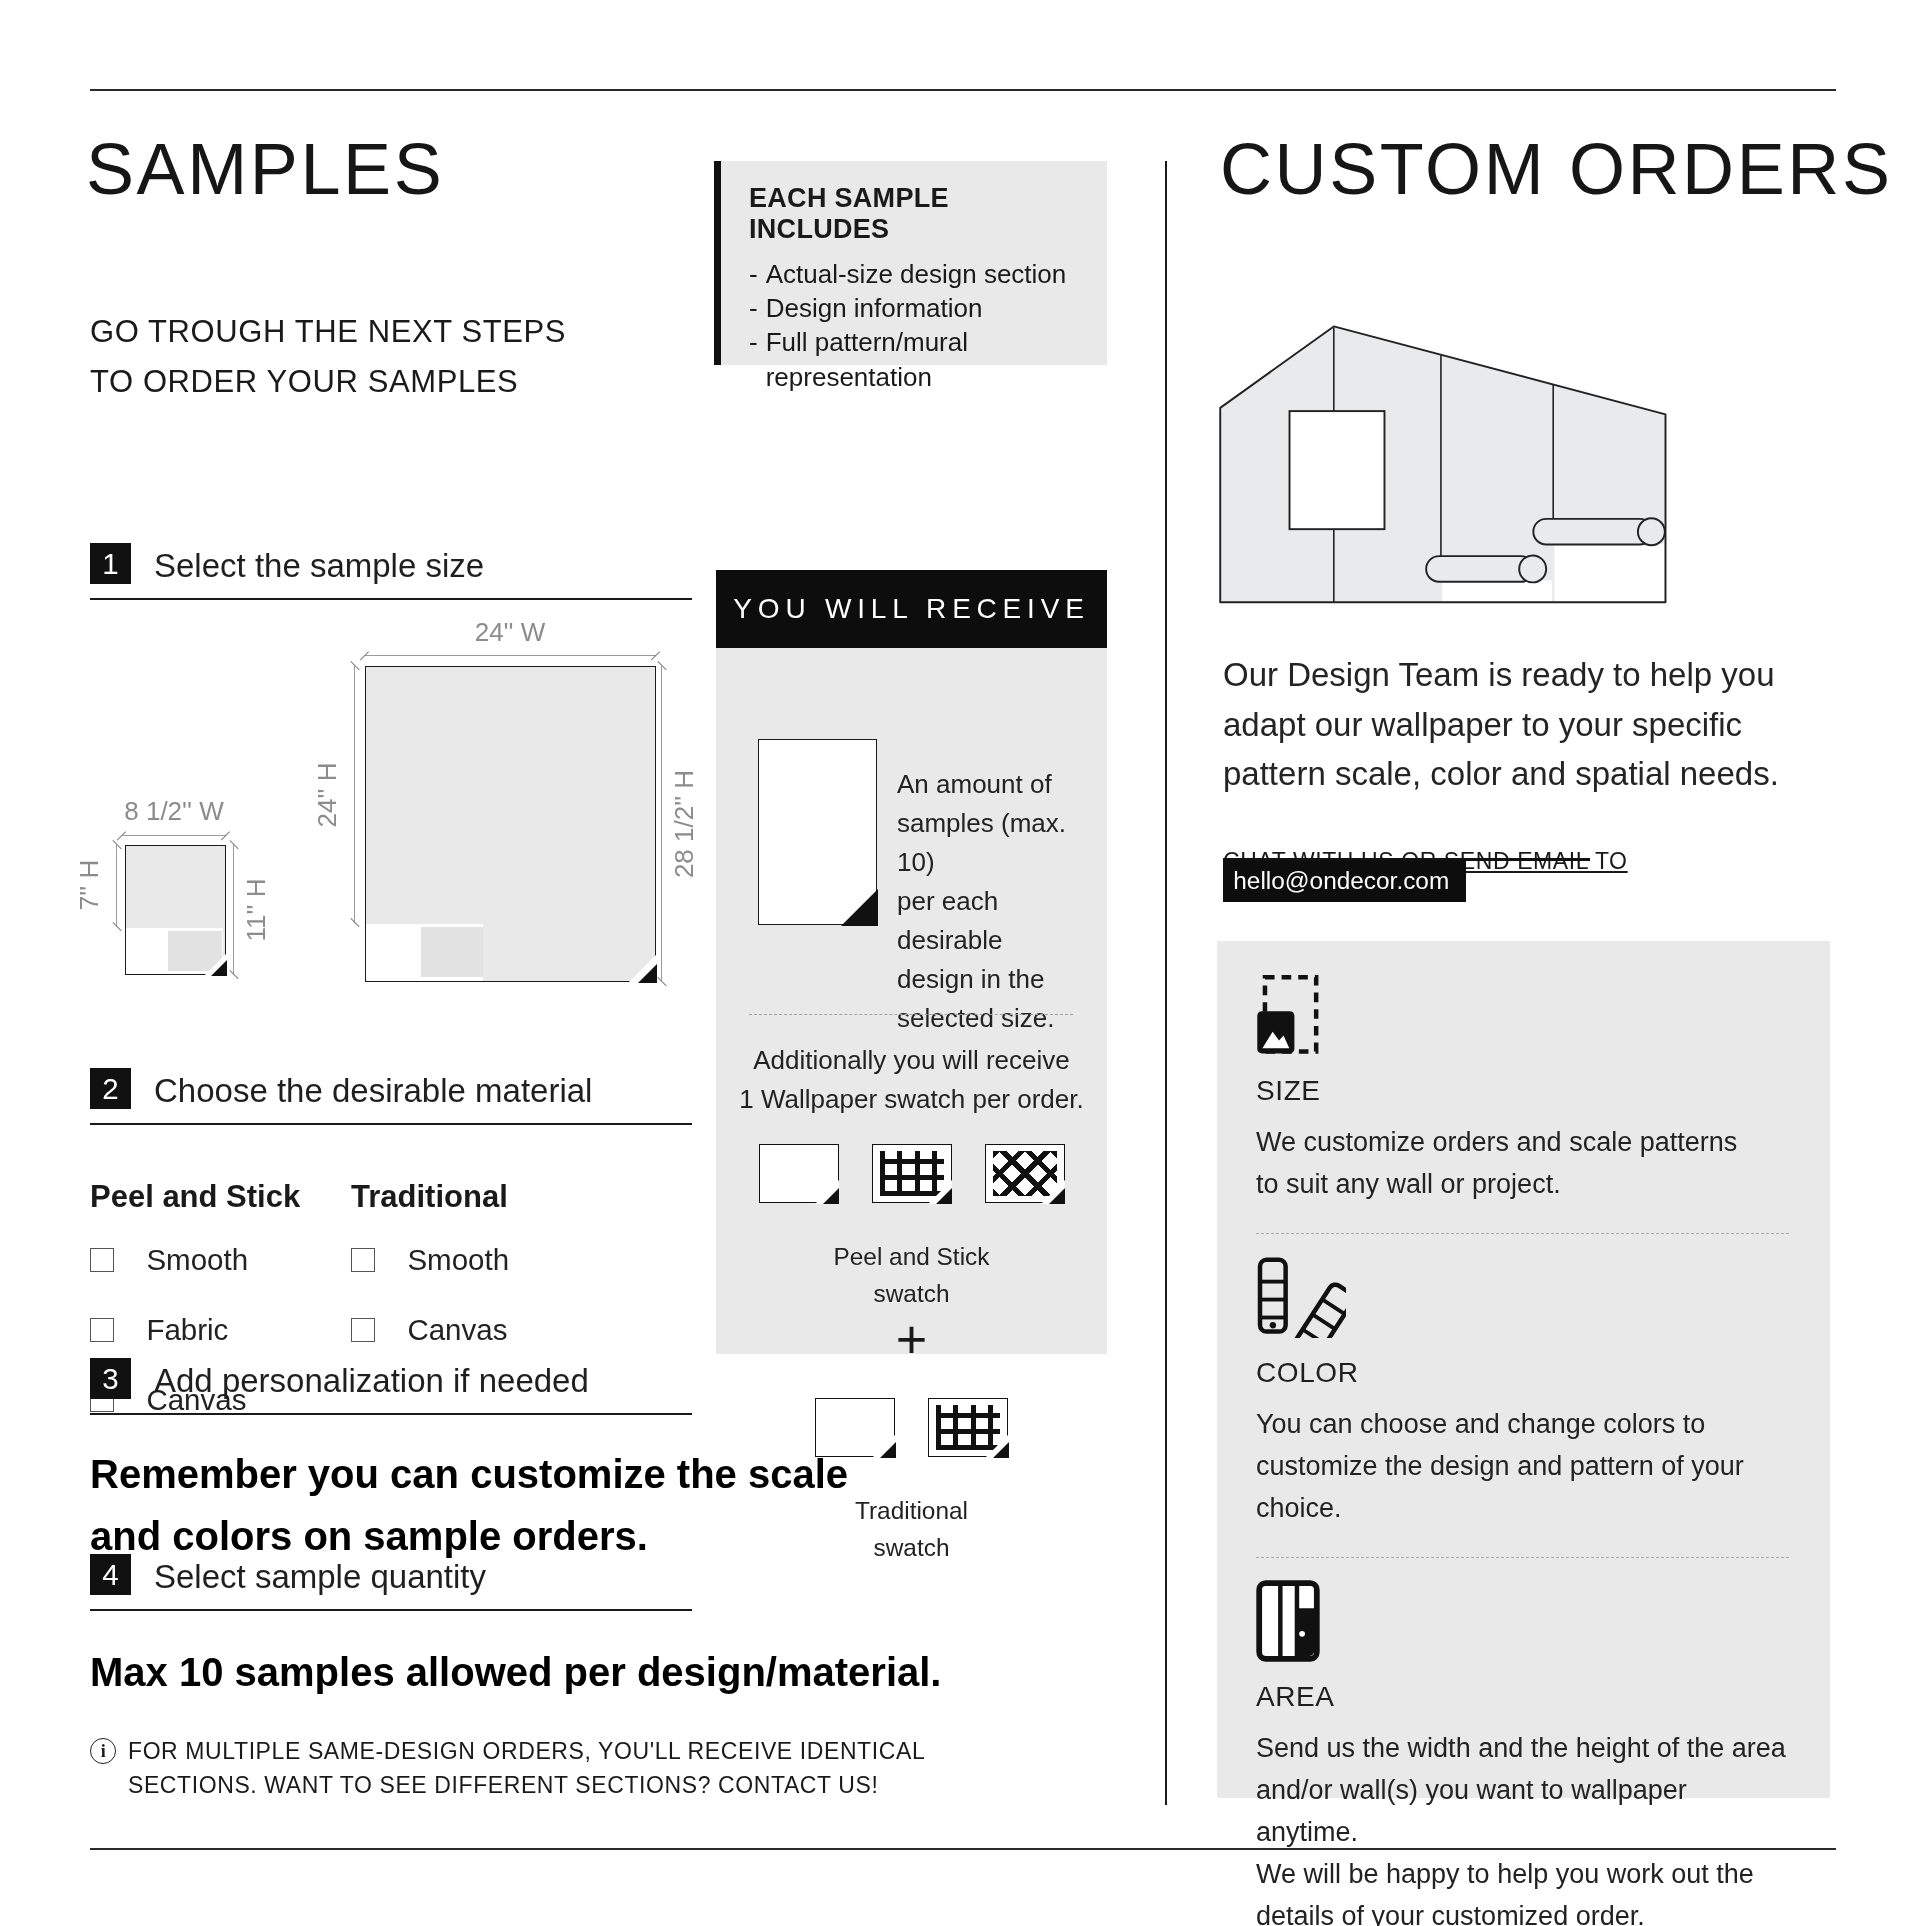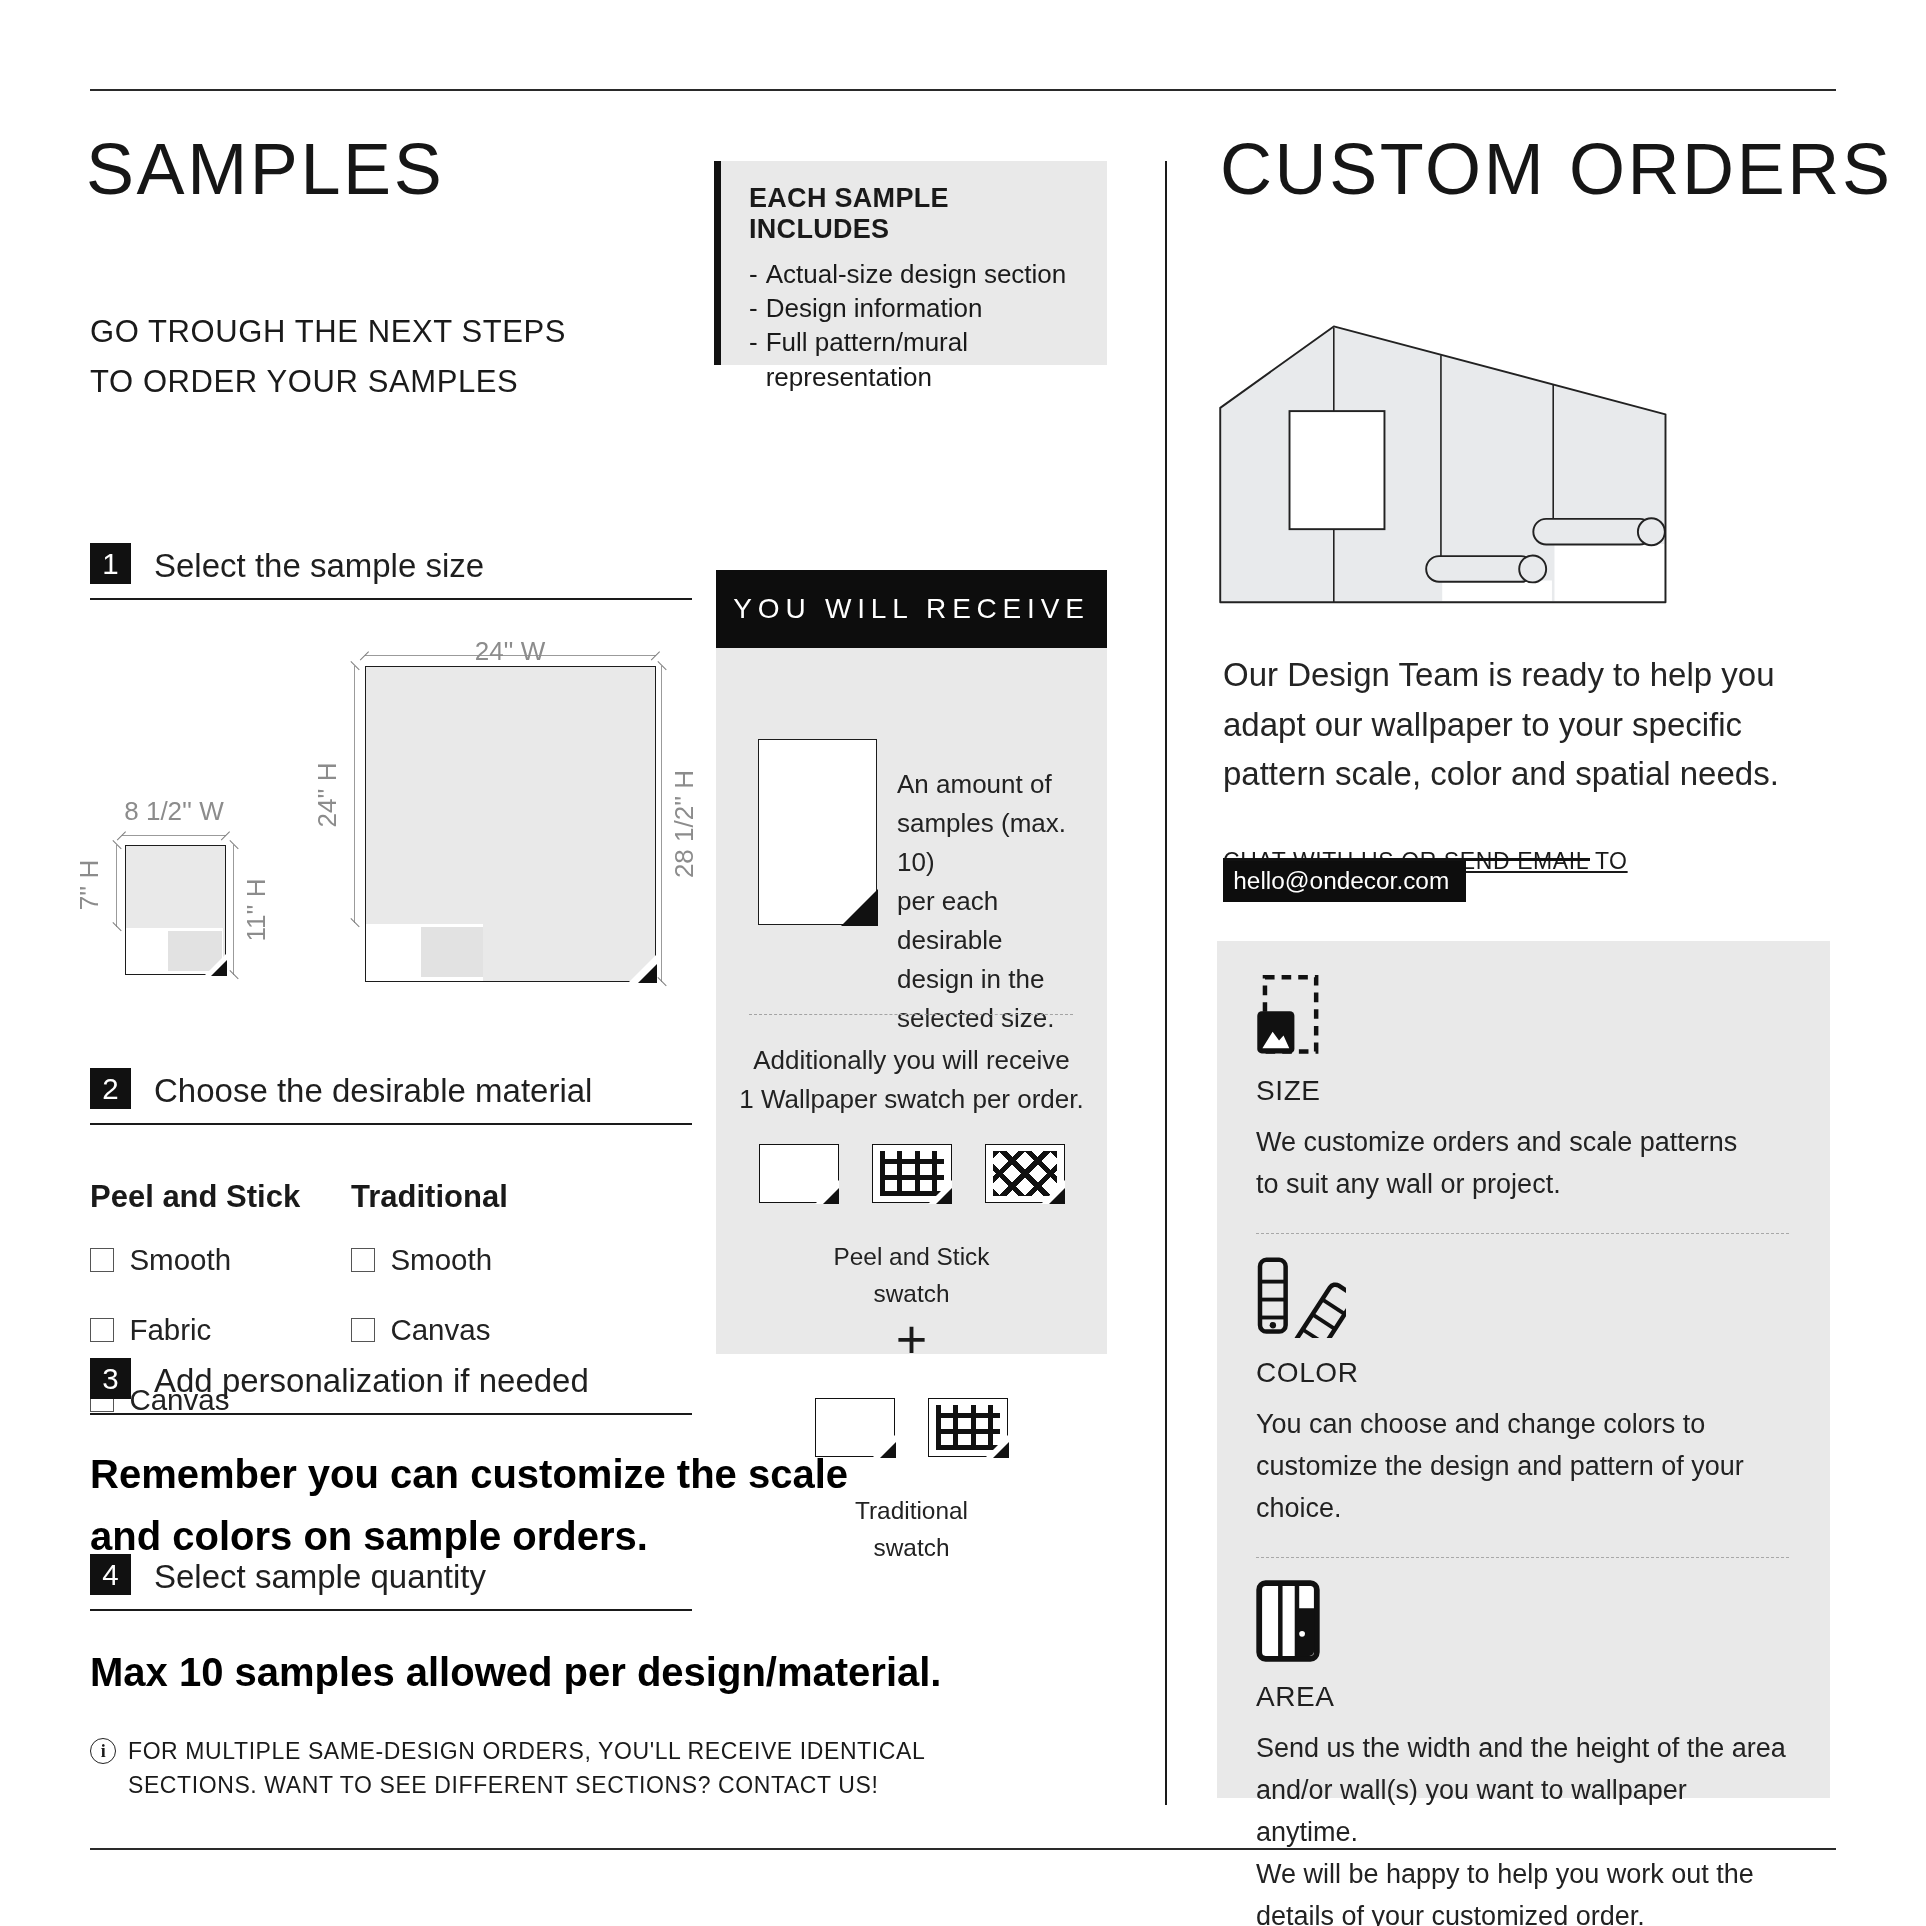--- a/index.html
+++ b/index.html
@@ -51,21 +51,21 @@
   .dim-v { position:absolute; width:1.3px; background:#9b9b9b; }
   .dim-v::before,.dim-v::after { content:""; position:absolute; left:-5.1px; width:11.6px; height:1.3px;
            background:#7d7d7d; transform:rotate(45deg); }
   .dim-v::before { top:-0.6px; } .dim-v::after { bottom:-0.6px; }
   .dim-label { position:absolute; font-size:26px; color:#8c8c8c; white-space:nowrap; }
   .dim-label.vert { transform:translate(-50%,-50%) rotate(-90deg); }
   .dim-label.horiz { transform:translate(-50%,-50%); }
 
   
   .mat-title { font-size:31px; font-weight:bold; margin-bottom:28px; }
-  .mat-row { display:flex; align-items:center; margin-bottom:36px; }
+  .mat-row { display:flex; align-items:center; margin-bottom:36px;gap:17px; }
   .checkbox { width:22px; height:22px; border:1.9px solid #555; background:#fff; margin-right:15.4px;
               flex:0 0 auto; }
   .mat-label { font-size:29.5px; color:#222; }
 
   
   .footnote { position:absolute; left:90px; top:1734px; display:flex; }
   .info-icon { width:24.4px; height:24.4px; border:1.9px solid #222; border-radius:50%; margin:3.9px 11.6px 0 0;
                display:flex; align-items:center; justify-content:center;
                font-family:"Liberation Serif",serif; font-size:18px; font-weight:bold; flex:0 0 auto; }
   .footnote-text { font-size:23px; line-height:1.48; letter-spacing:0.6px; }
@@ -137,21 +137,21 @@
   <div class="step-title" style="left:154px; top:547px;">Select the sample size</div>
   <div class="step-underline" style="left:90px; top:598px;"></div>
 
   <div class="sheet" style="left:365px; top:666px; width:291px; height:316px;">
     <div class="label-area" style="left:0; bottom:0; width:117px; height:57px;"></div>
     <div class="thumb" style="left:55px; bottom:3.9px; width:62px; height:50px;"></div>
     <div class="notch"></div>
     <div class="foldc"></div>
   </div>
   <div class="dim-h" style="left:365px; top:655px; width:291px;"></div>
-  <div class="dim-label horiz" style="left:510px; top:632px;margin-top:19px;">24'' W</div>
+  <div class="dim-label horiz" style="left:510px; top:632px;">24'' W</div>
   <div class="dim-v" style="left:354px; top:666px; height:257px;"></div>
   <div class="dim-label vert" style="left:327px; top:795px;">24'' H</div>
   <div class="dim-v" style="left:661px; top:666px; height:316px;"></div>
   <div class="dim-label vert" style="left:684px; top:824px;">28 1/2'' H</div>
 
   <div class="sheet" style="left:125px; top:845px; width:101px; height:130px;">
     <div class="label-area" style="left:0; bottom:0; width:97px; height:46px;"></div>
     <div class="thumb" style="right:2.6px; bottom:3.2px; width:54px; height:40px;"></div>
     <div class="notch" style="border-left-width:23px; border-bottom-width:23px;"></div>
     <div class="foldc" style="border-left-width:16px; border-bottom-width:16px;"></div>

